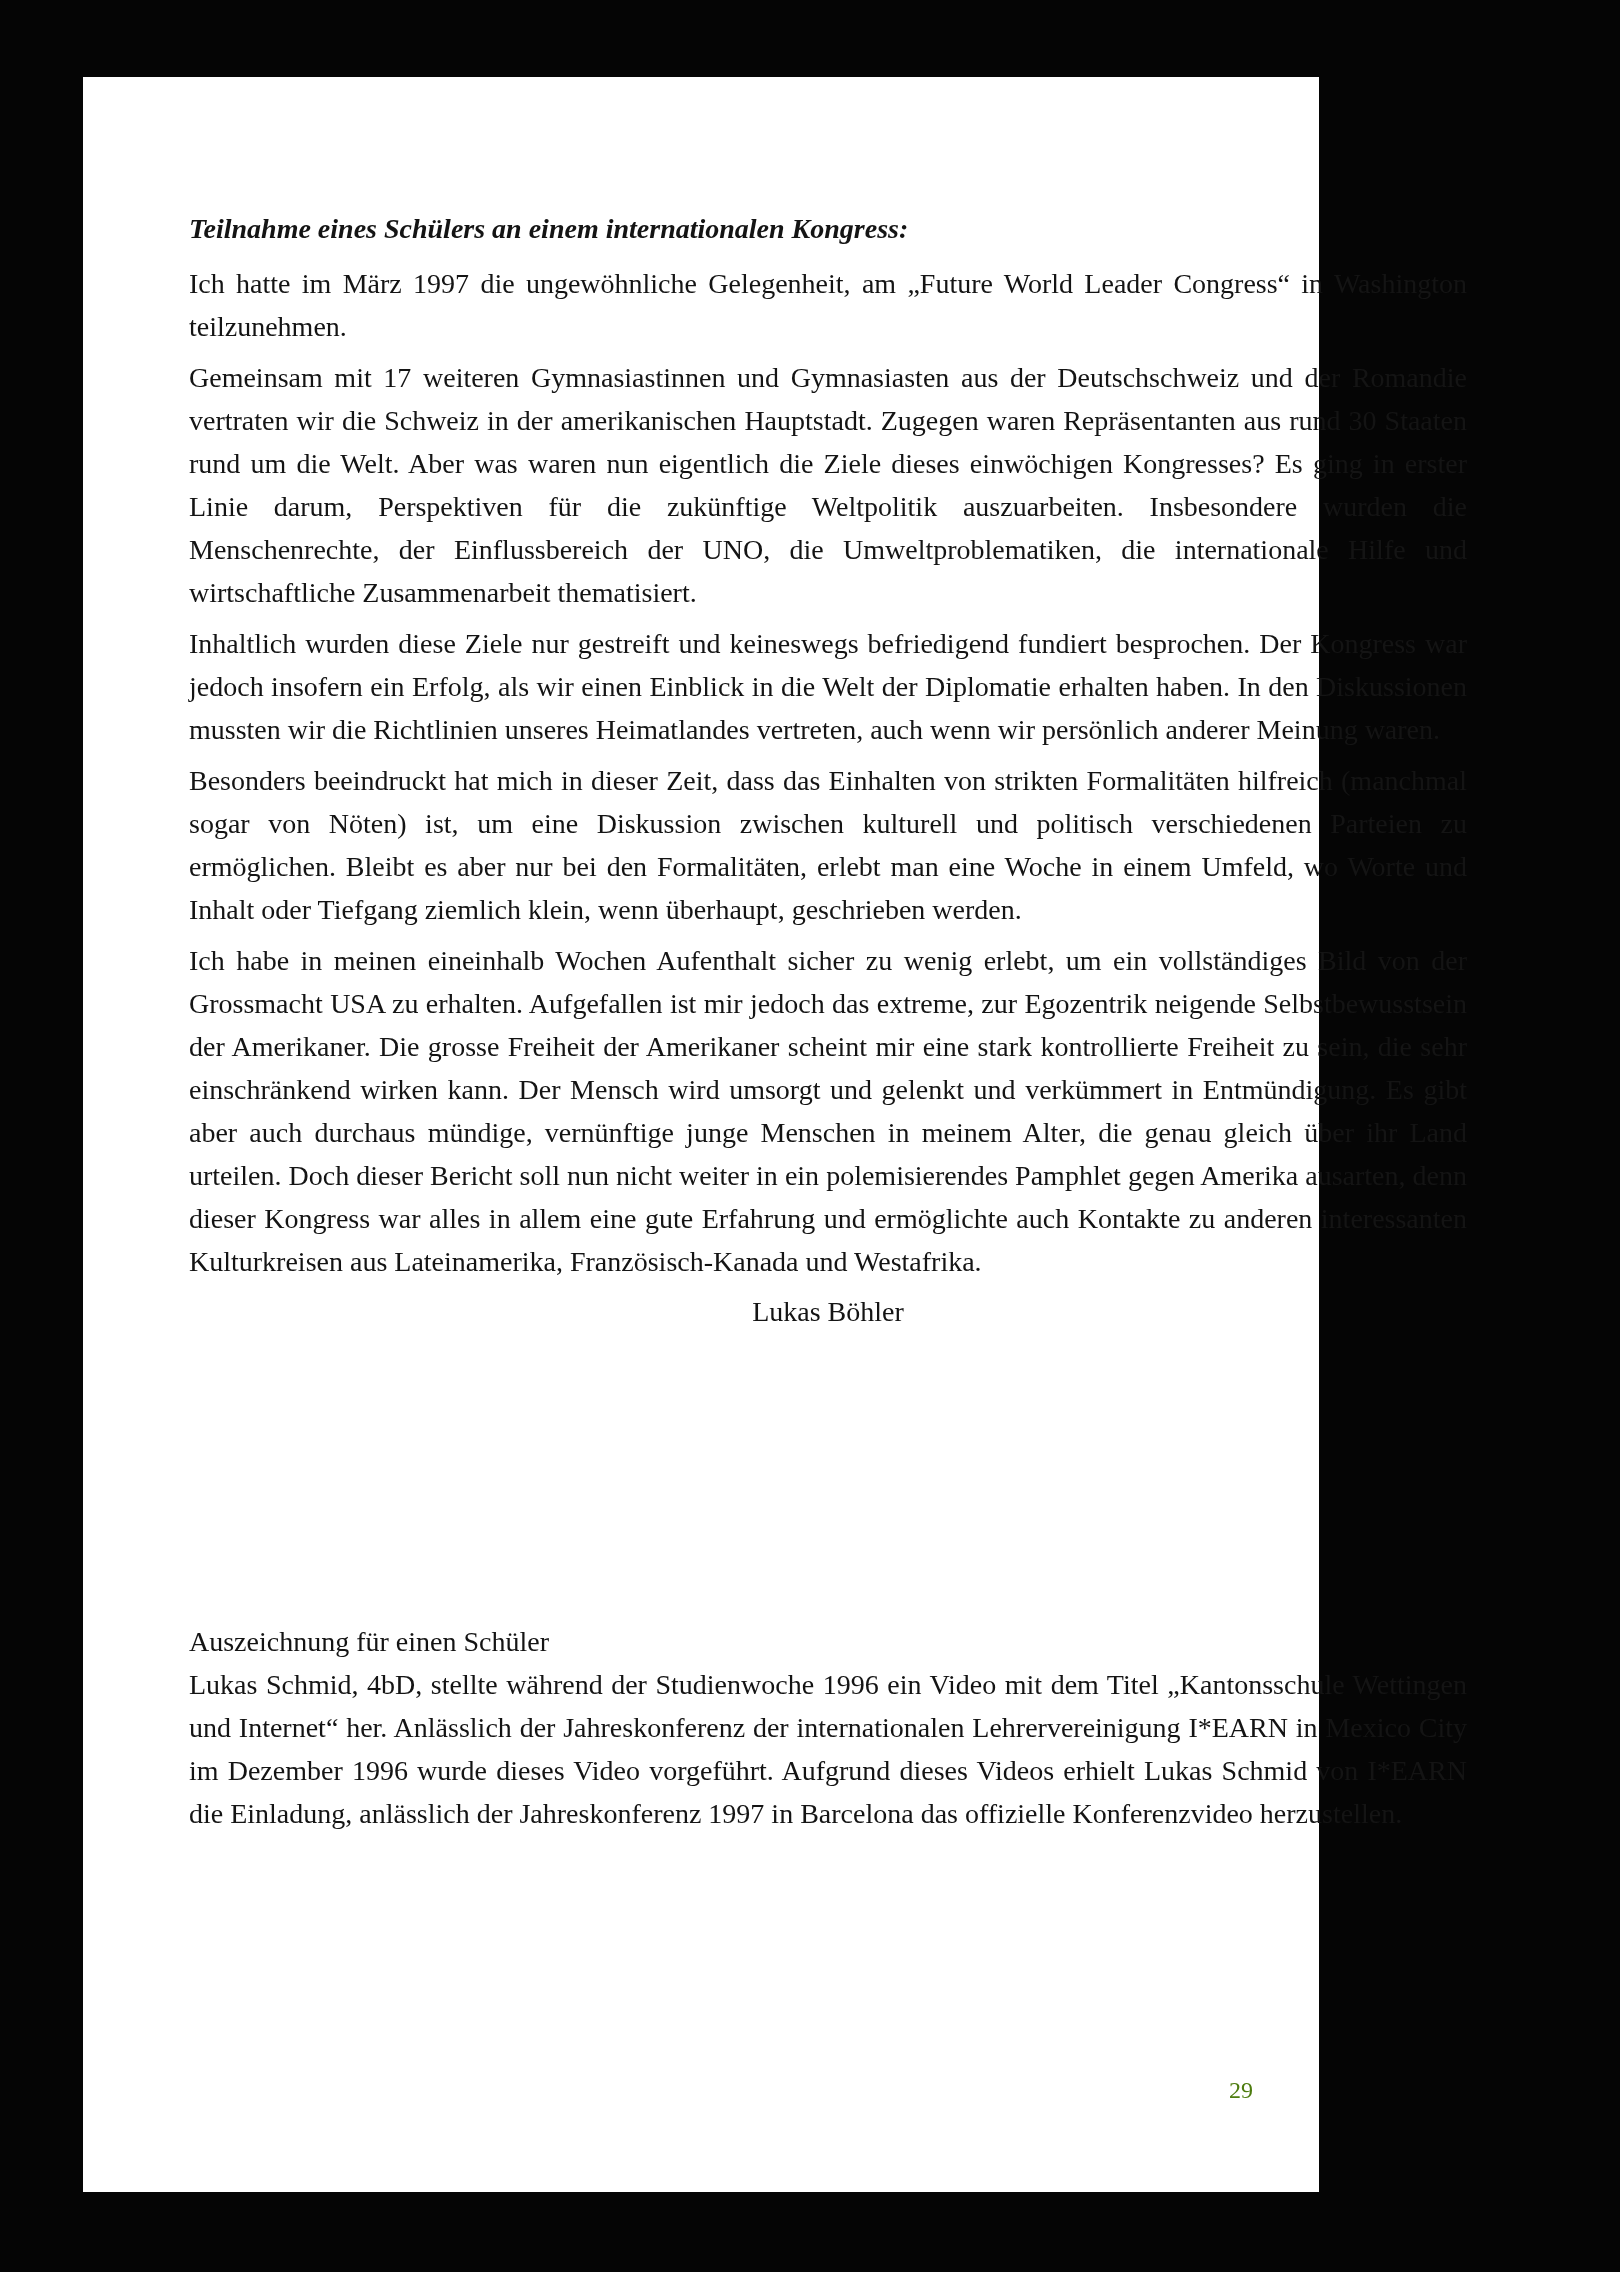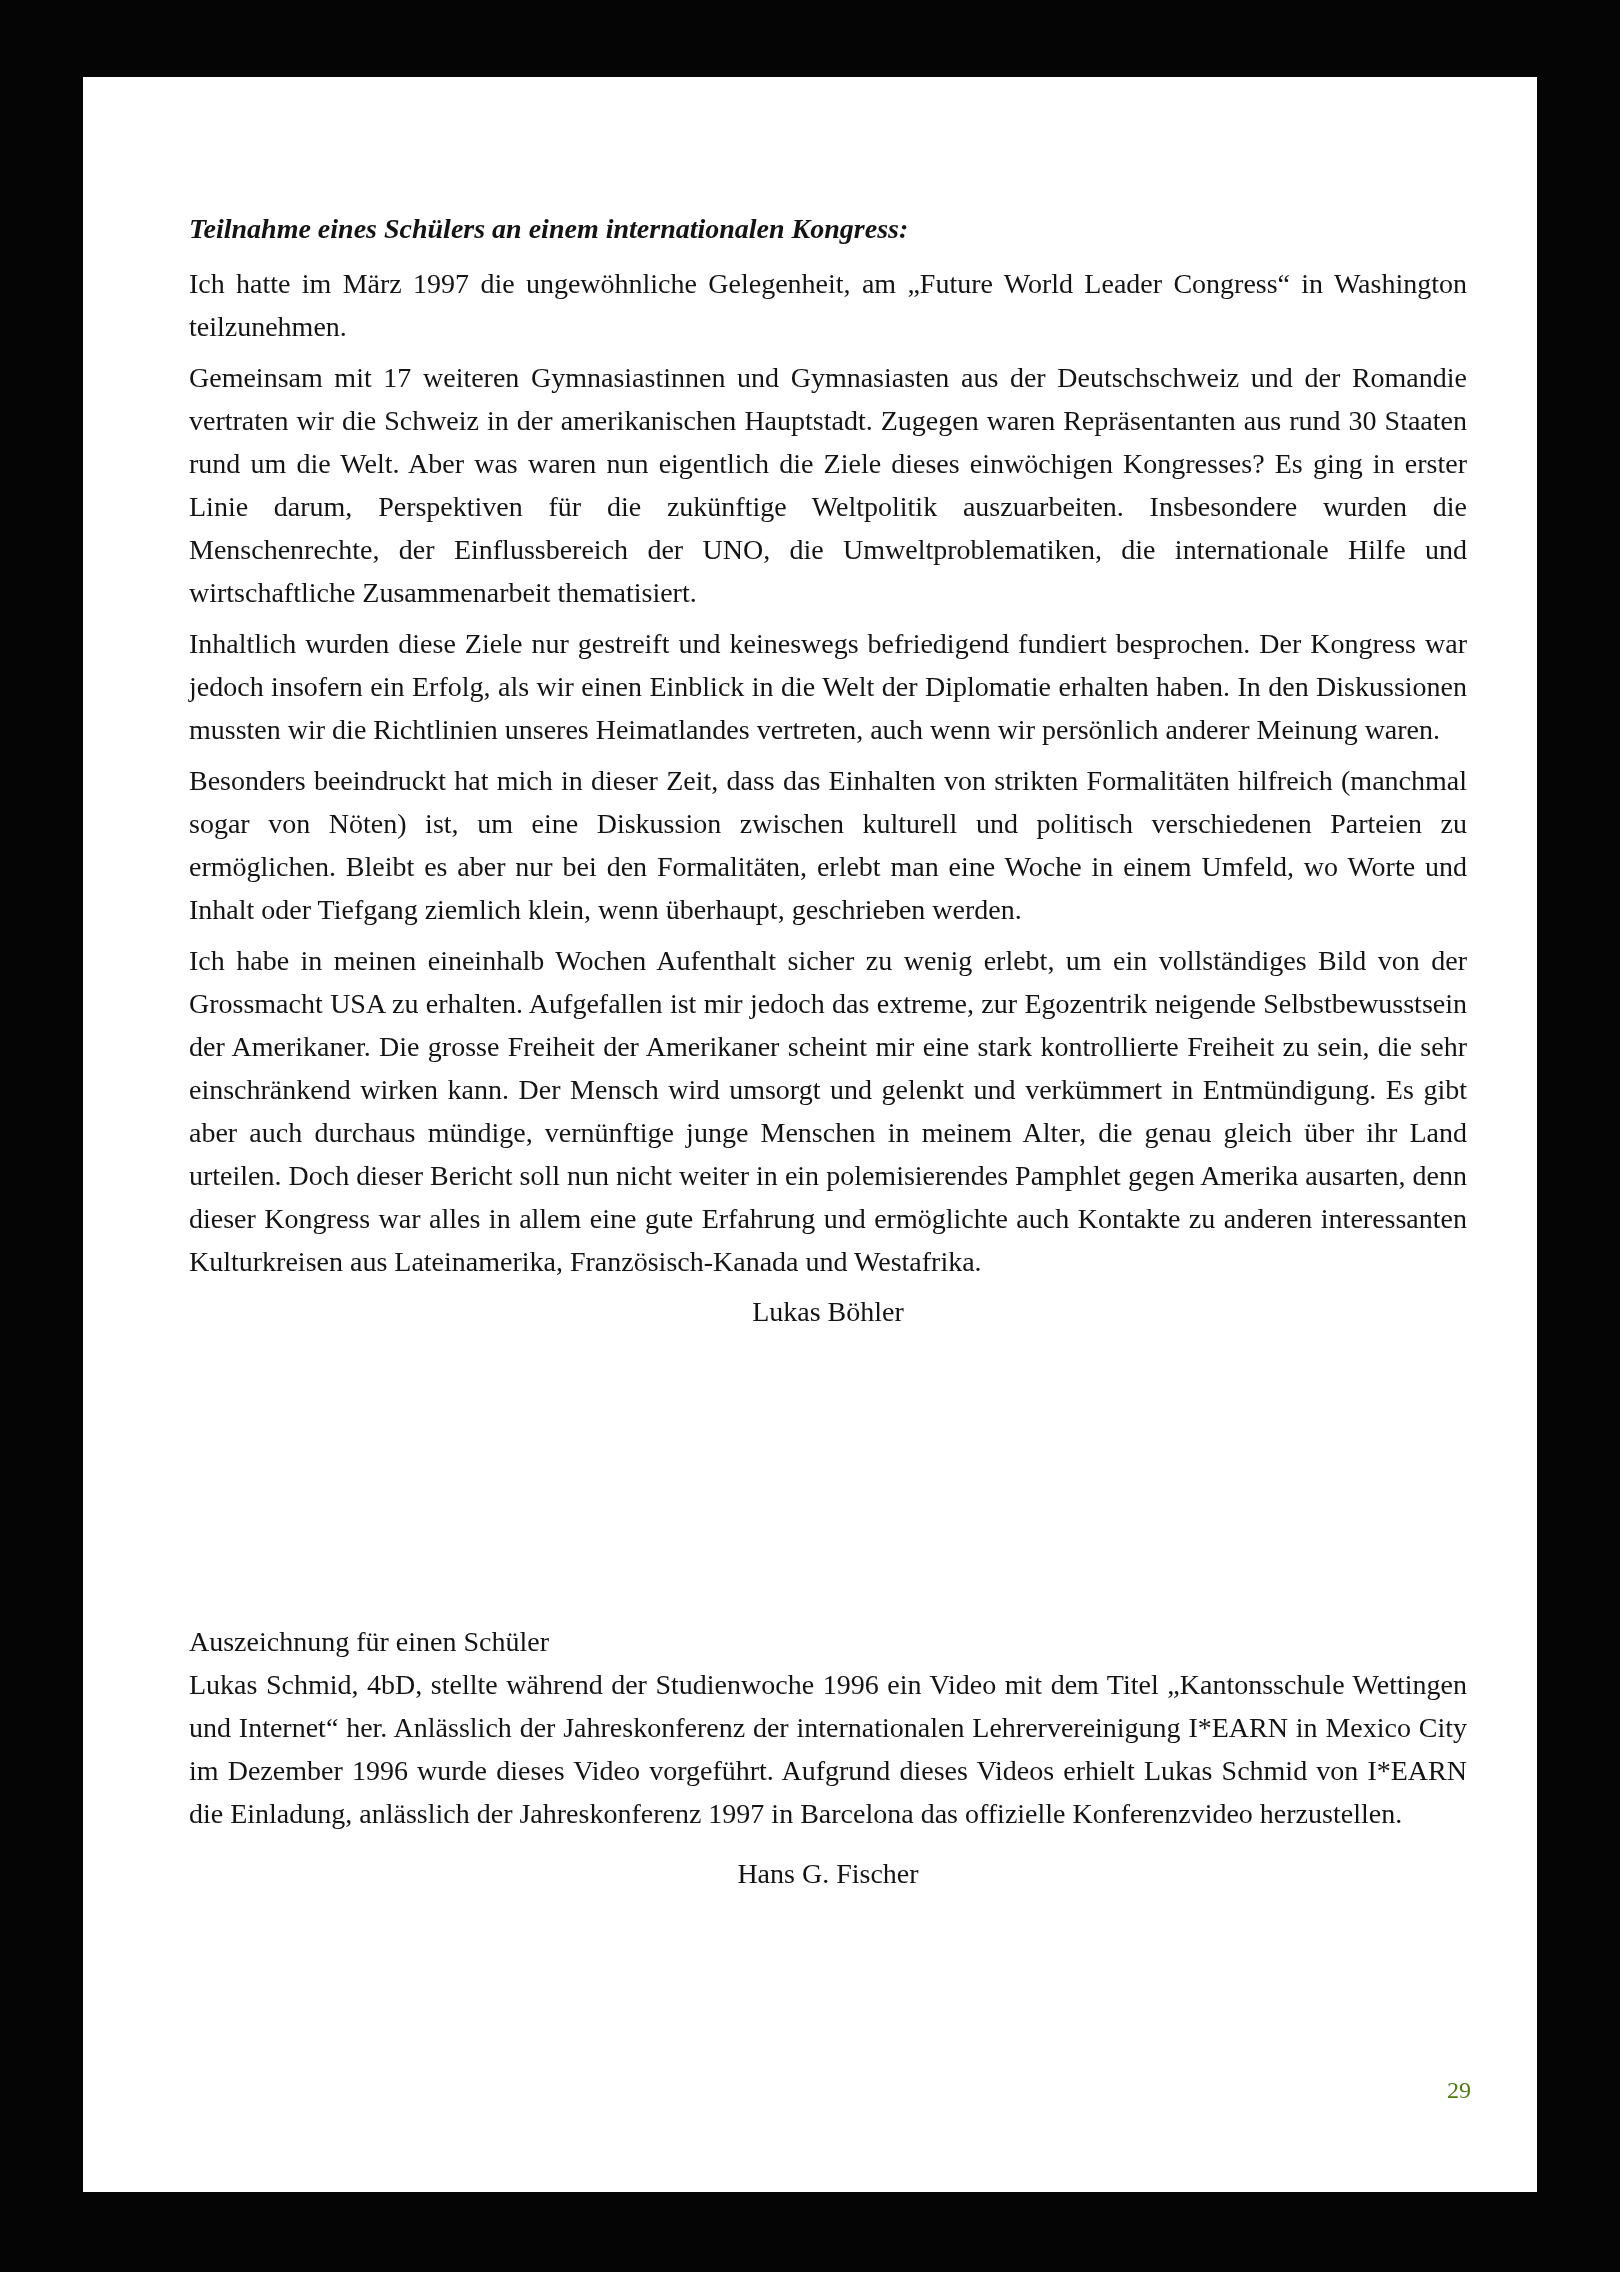--- a/index.html
+++ b/index.html
@@ -5,21 +5,21 @@
   html, body { margin: 0; padding: 0; }
   body {
     width: 1620px; height: 2273px;
     background: #050505;
     position: relative;
     overflow: hidden;
   }
   .page {
     position: absolute;
     left: 83px; top: 77px;
-    width: 1454px; height: 2115px;
+    width: 1236px; height: 2115px;
     background: #ffffff;
   }
   .content {
     position: absolute;
     left: 106px; 
     width: 1278px;
     font-family: "Liberation Serif", "DejaVu Serif", serif;
     font-size: 28px;
     line-height: 43px;
     color: #141414;
@@ -68,18 +68,17 @@
     <p>Gemeinsam mit 17 weiteren Gymnasiastinnen und Gymnasiasten aus der Deutschschweiz und der Romandie vertraten wir die Schweiz in der amerikanischen Hauptstadt. Zugegen waren Repräsentanten aus rund 30 Staaten rund um die Welt. Aber was waren nun eigentlich die Ziele dieses einwöchigen Kongresses? Es ging in erster Linie darum, Perspektiven für die zukünftige Weltpolitik auszuarbeiten. Insbesondere wurden die Menschenrechte, der Einflussbereich der UNO, die Umweltproblematiken, die internationale Hilfe und wirtschaftliche Zusammenarbeit thematisiert.</p>
     <p>Inhaltlich wurden diese Ziele nur gestreift und keineswegs befriedigend fundiert besprochen. Der Kongress war jedoch insofern ein Erfolg, als wir einen Einblick in die Welt der Diplomatie erhalten haben. In den Diskussionen mussten wir die Richtlinien unseres Heimatlandes vertreten, auch wenn wir persönlich anderer Meinung waren.</p>
     <p>Besonders beeindruckt hat mich in dieser Zeit, dass das Einhalten von strikten Formalitäten hilfreich (manchmal sogar von Nöten) ist, um eine Diskussion zwischen kulturell und politisch verschiedenen Parteien zu ermöglichen. Bleibt es aber nur bei den Formalitäten, erlebt man eine Woche in einem Umfeld, wo Worte und Inhalt oder Tiefgang ziemlich klein, wenn überhaupt, geschrieben werden.</p>
     <p class="last">Ich habe in meinen eineinhalb Wochen Aufenthalt sicher zu wenig erlebt, um ein vollständiges Bild von der Grossmacht USA zu erhalten. Aufgefallen ist mir jedoch das extreme, zur Egozentrik neigende Selbstbewusstsein der Amerikaner. Die grosse Freiheit der Amerikaner scheint mir eine stark kontrollierte Freiheit zu sein, die sehr einschränkend wirken kann. Der Mensch wird umsorgt und gelenkt und verkümmert in Entmündigung. Es gibt aber auch durchaus mündige, vernünftige junge Menschen in meinem Alter, die genau gleich über ihr Land urteilen. Doch dieser Bericht soll nun nicht weiter in ein polemisierendes Pamphlet gegen Amerika ausarten, denn dieser Kongress war alles in allem eine gute Erfahrung und ermöglichte auch Kontakte zu anderen interessanten Kulturkreisen aus Lateinamerika, Französisch-Kanada und Westafrika.</p>
     <div class="signature">Lukas Böhler</div>
   </div>
 
   <div class="content sec2">
     <h2 class="heading-bold">Auszeichnung für einen Schüler</h2>
     <p class="last">Lukas Schmid, 4bD, stellte während der Studienwoche 1996 ein Video mit dem Titel „Kantonsschule Wettingen und Internet“ her. Anlässlich der Jahreskonferenz der internationalen Lehrervereinigung I*EARN in Mexico City im Dezember 1996 wurde dieses Video vorgeführt. Aufgrund dieses Videos erhielt Lukas Schmid von I*EARN die Einladung, anlässlich der Jahreskonferenz 1997 in Barcelona das offizielle Konferenzvideo herzustellen.</p>
-    <div class="signature sig2">Hans G. Fischer</div>
   </div>
 
   <div class="page-number">29</div>
 </div>
 
 
 </body></html>

